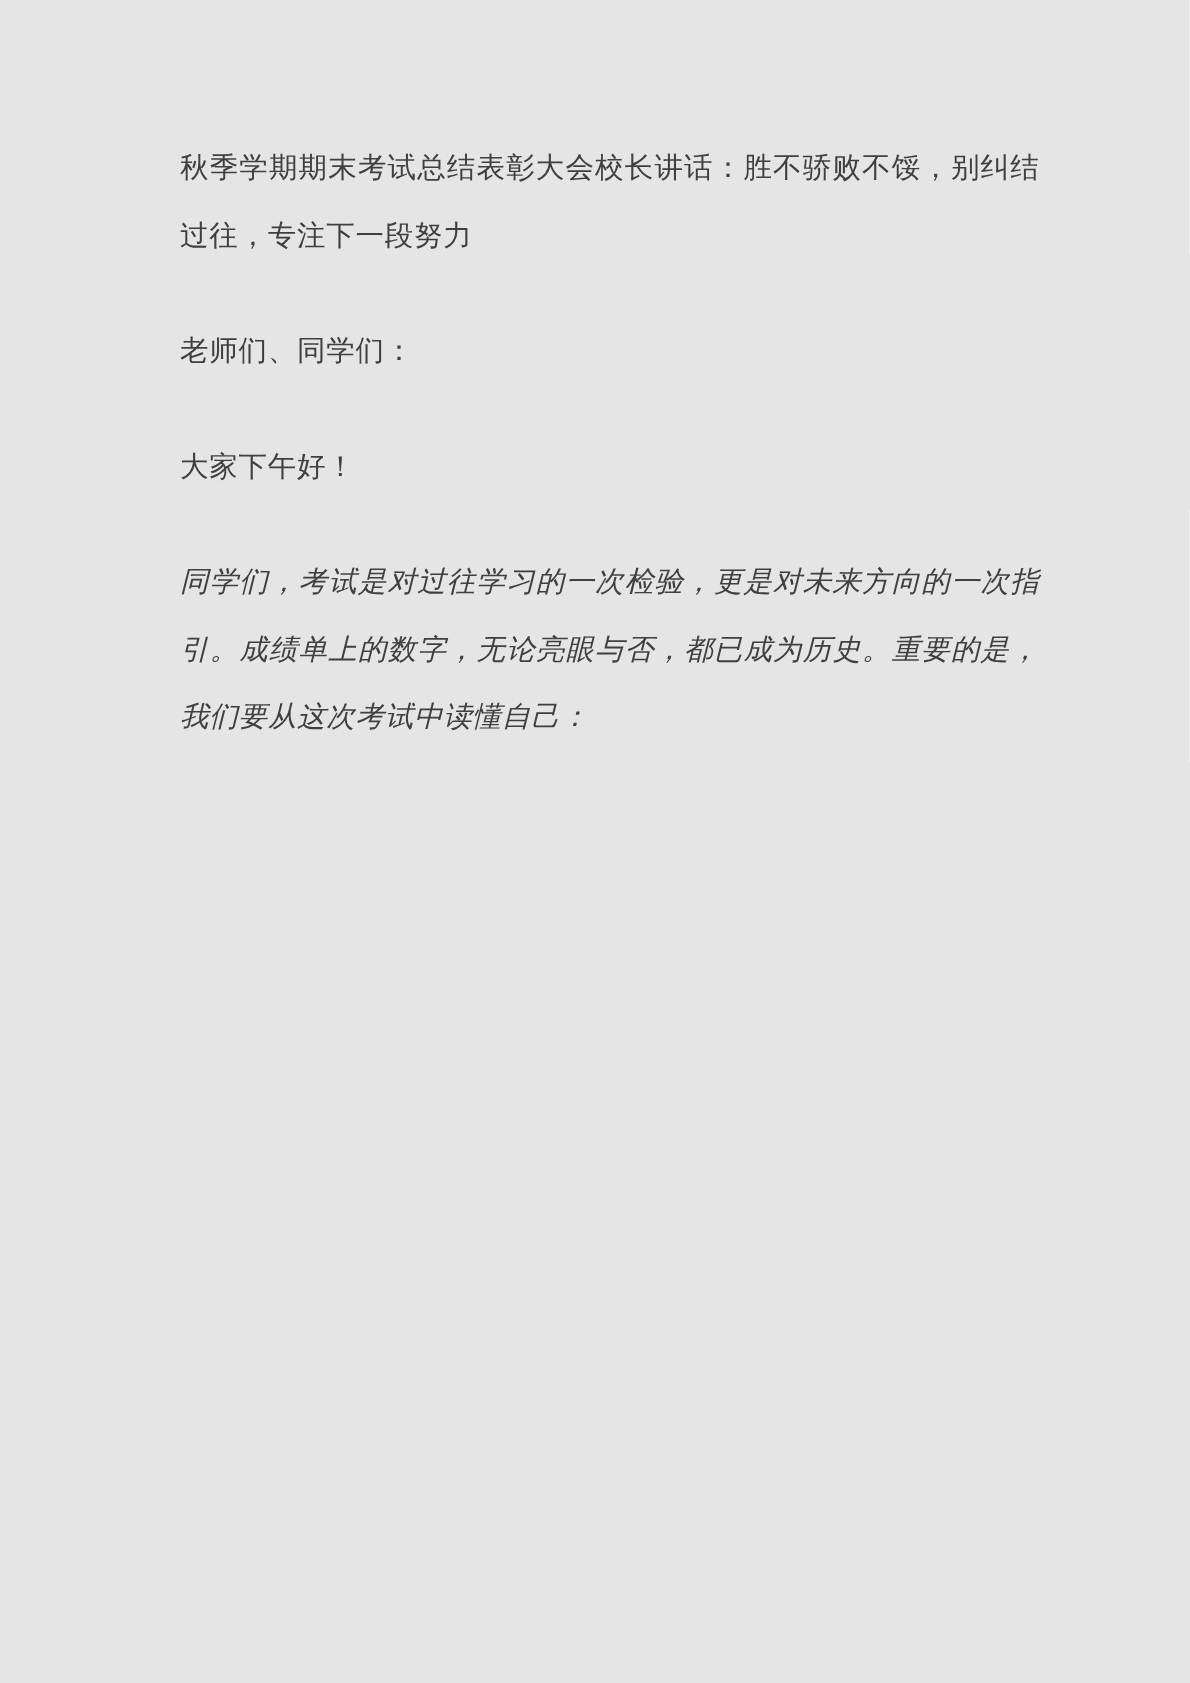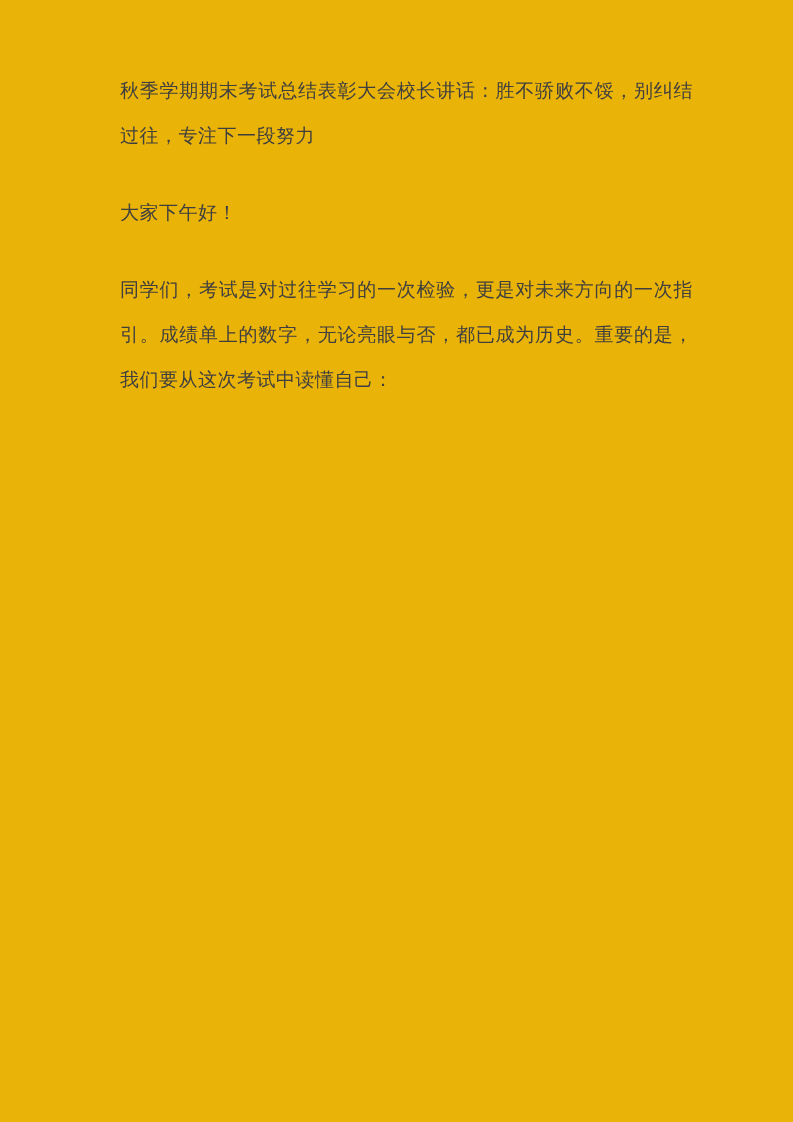--- a/index.html
+++ b/index.html
@@ -10,46 +10,48 @@
   body {
     width: 793px;
     height: 1122px;
     overflow: hidden;
     position: relative;
   }
   .page {
     box-sizing: border-box;
     width: 793px;
     height: 1122px;
-    background: #eab308;
-    padding: 68px 100px 40px 120px;
+    background: #e5e5e5;
+    padding: 90px 100px 40px 120px;
     font-family: "Liberation Serif", "DejaVu Serif", serif;
     color: #3f3f3f;
   }
   .doc-title,
   .doc-paragraph {
     margin: 0 0 32px 0;
     font-size: 19px;
     line-height: 45px;
     font-weight: normal;
     text-align: justify;
     text-justify: inter-ideograph;
     letter-spacing: 0.5px;
     word-break: break-all;
     max-width: 575px;
   }
   .doc-paragraph:last-child {
     margin-bottom: 0;
+    font-style: italic;
   }
 </style>
 </head>
 <body>
 
 <div class="page">
   <p class="doc-title">秋季学期期末考试总结表彰大会校长讲话：胜不骄败不馁，别纠结过往，专注下一段努力</p>
 
+  <p class="doc-paragraph">老师们、同学们：</p>
 
   <p class="doc-paragraph">大家下午好！</p>
 
 
 
   <p class="doc-paragraph">同学们，考试是对过往学习的一次检验，更是对未来方向的一次指引。成绩单上的数字，无论亮眼与否，都已成为历史。重要的是，我们要从这次考试中读懂自己：</p>
 </div>
 
 </body></html>

